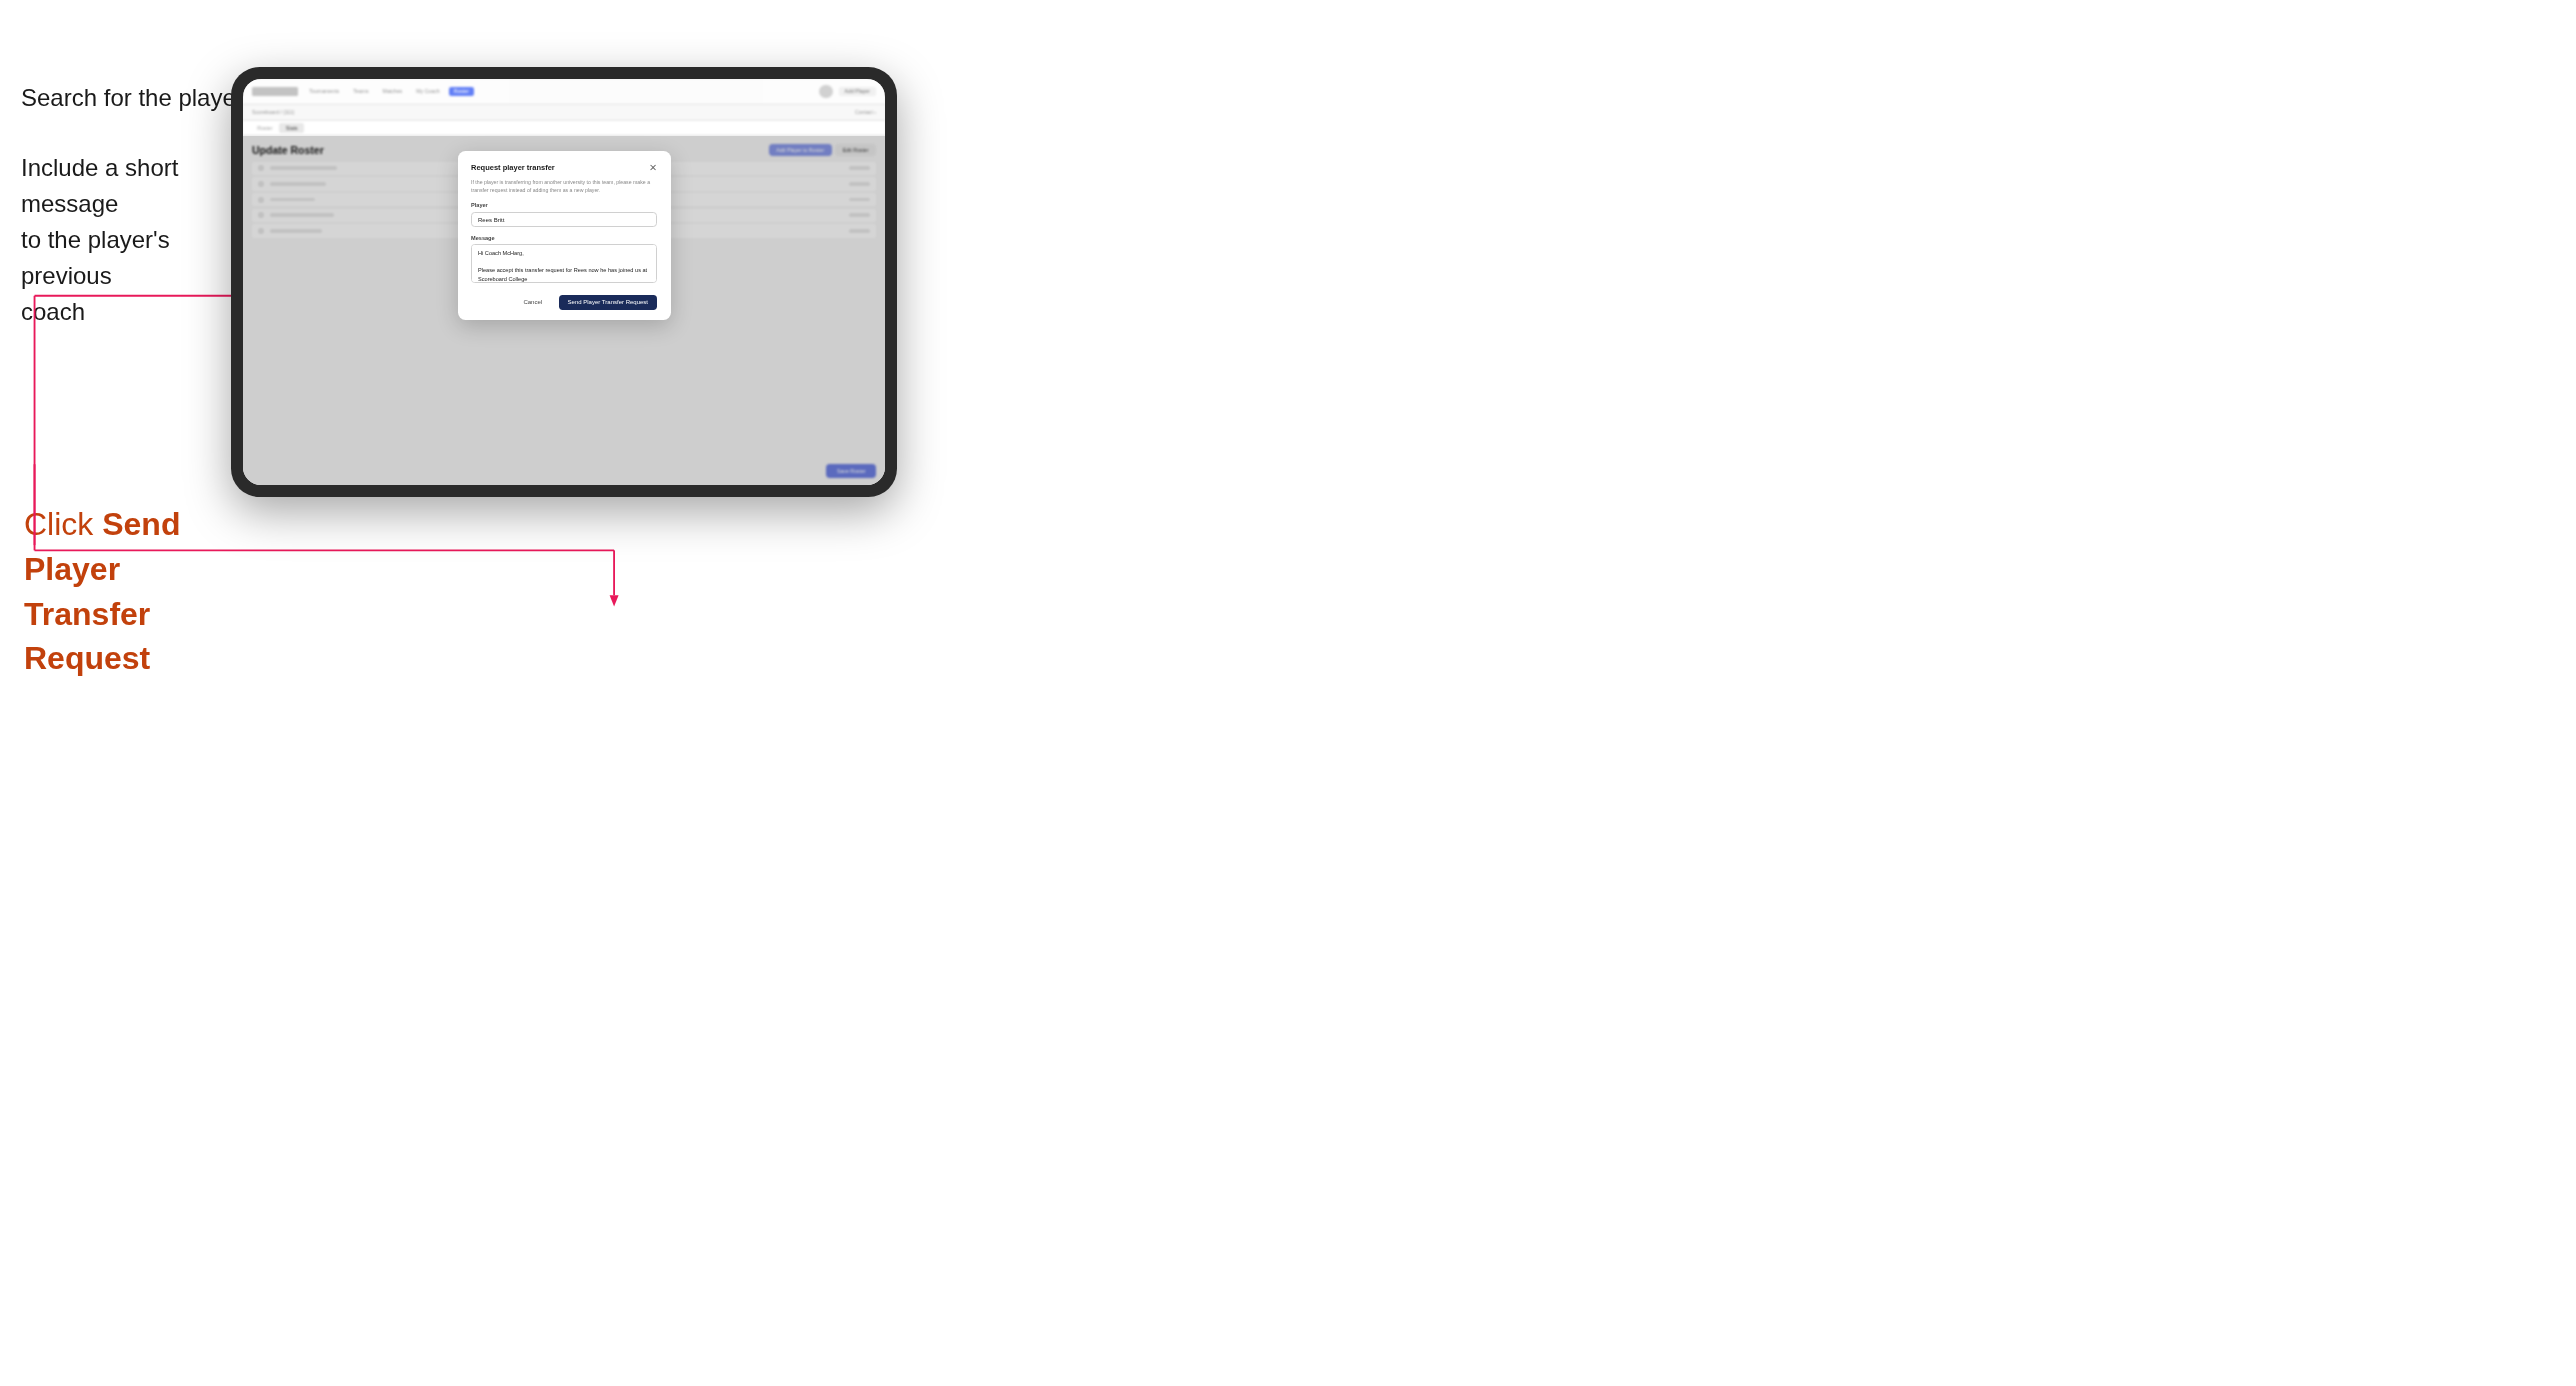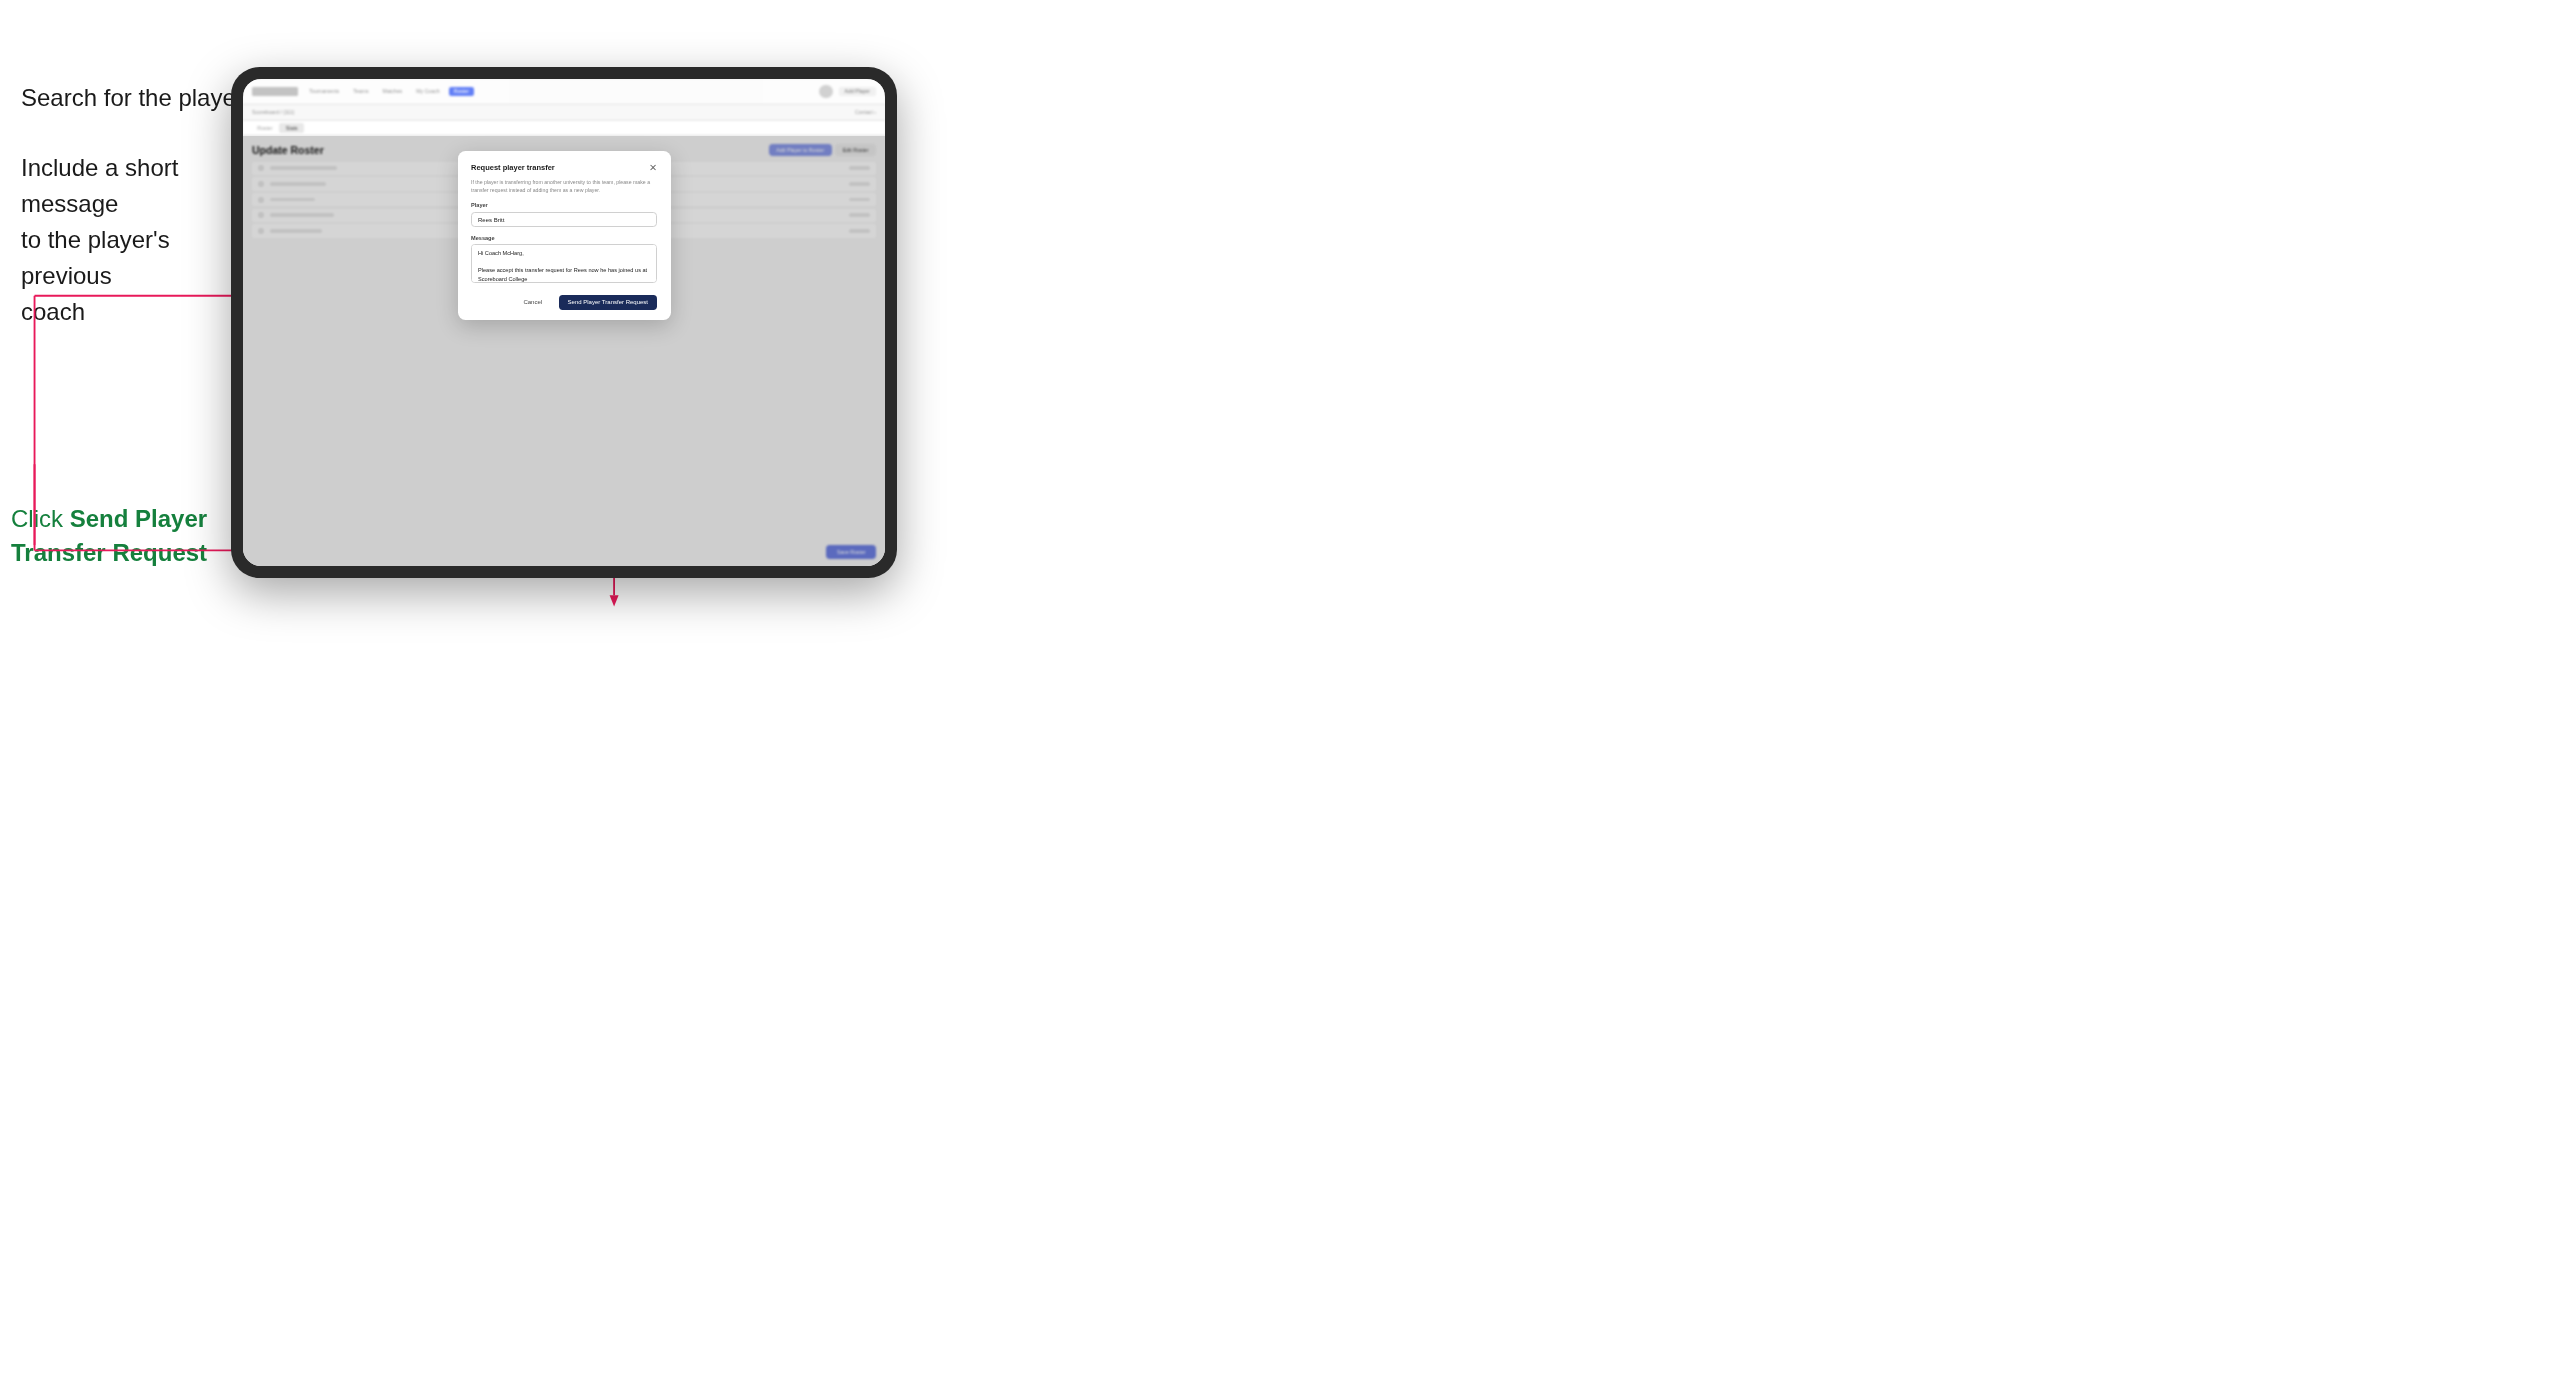--- a/index.html
+++ b/index.html
@@ -26,41 +26,41 @@
 <body>
 
 <div style="position:absolute; left:21px; top:81px; font-size:24px; color:#1a1a1a; line-height:1.4;">
   <span>Search for the player.</span>
 </div>
 
 <div style="position:absolute; left:21px; top:150px; font-size:24px; color:#1a1a1a; line-height:1.5; max-width:210px;">
   <span>Include a short message<br>to the player's previous<br>coach</span>
 </div>
 
-<div style="position:absolute; left:11px; top:502px; font-size:24px; color:#15803d; line-height:1.4; max-width:210px;">
+<div style="position:absolute; left:24px; top:502px; font-size:32px; color:#c2410c; line-height:1.4; max-width:210px;">
   <span>Click </span><strong>Send Player Transfer Request</strong>
 </div>
 
 <svg class="arrows-overlay" viewBox="0 0 3440 1851" width="2576" height="1386">
 
   <line x1="46" y1="395" x2="46" y2="728" stroke="#e8195a" stroke-width="2.5"></line>
 
   <line x1="46" y1="395" x2="615" y2="395" stroke="#e8195a" stroke-width="2.5"></line>
 
   <polygon points="615,389 629,395 615,401" fill="#e8195a"></polygon>
 
   <line x1="46" y1="620" x2="46" y2="735" stroke="#e8195a" stroke-width="2.5"></line>
 
   <line x1="46" y1="735" x2="820" y2="735" stroke="#e8195a" stroke-width="2.5"></line>
 
   <line x1="820" y1="735" x2="820" y2="795" stroke="#e8195a" stroke-width="2.5"></line>
   <polygon points="814,795 820,810 826,795" fill="#e8195a"></polygon>
 </svg>
 
-<div style="position:absolute; left:231px; top:67px; width:666px; height:511px; background:#2a2a2a; border-radius:28.5px; box-shadow: 0 15px 45px rgba(0,0,0,0.35);">
+<div style="position:absolute; left:231px; top:67px; width:666px; height:430px; background:#2a2a2a; border-radius:28.5px; box-shadow: 0 15px 45px rgba(0,0,0,0.35);">
 
   <div style="position:absolute; left:12px; top:12px; right:12px; bottom:12px; background:#f0f0f0; border-radius:18px; overflow:hidden;">
 
     <div style="height:25.5px; background:#ffffff; display:flex; align-items:center; padding:0 9px; gap:6px; border-bottom:0.7px solid #e0e0e0; filter:blur(1.1px); opacity:0.85;">
       <div style="width:46px; height:9px; background:#bbb; border-radius:1.5px;"></div>
       <div style="display:flex; gap:3.7px; flex:1;">
         <span style="padding:1.5px 5.2px; font-size:5.2px; color:#888;">Tournaments</span>
         <span style="padding:1.5px 5.2px; font-size:5.2px; color:#888;">Teams</span>
         <span style="padding:1.5px 5.2px; font-size:5.2px; color:#888;">Matches</span>
         <span style="padding:1.5px 5.2px; font-size:5.2px; color:#888;">My Coach</span>

